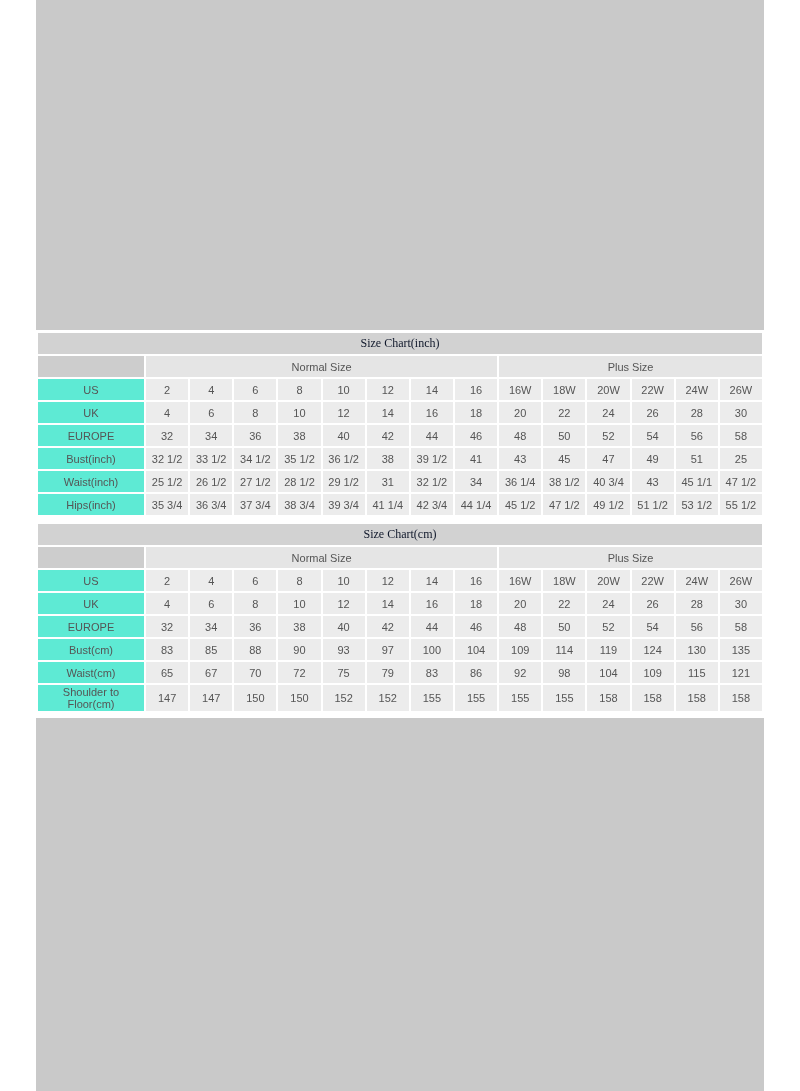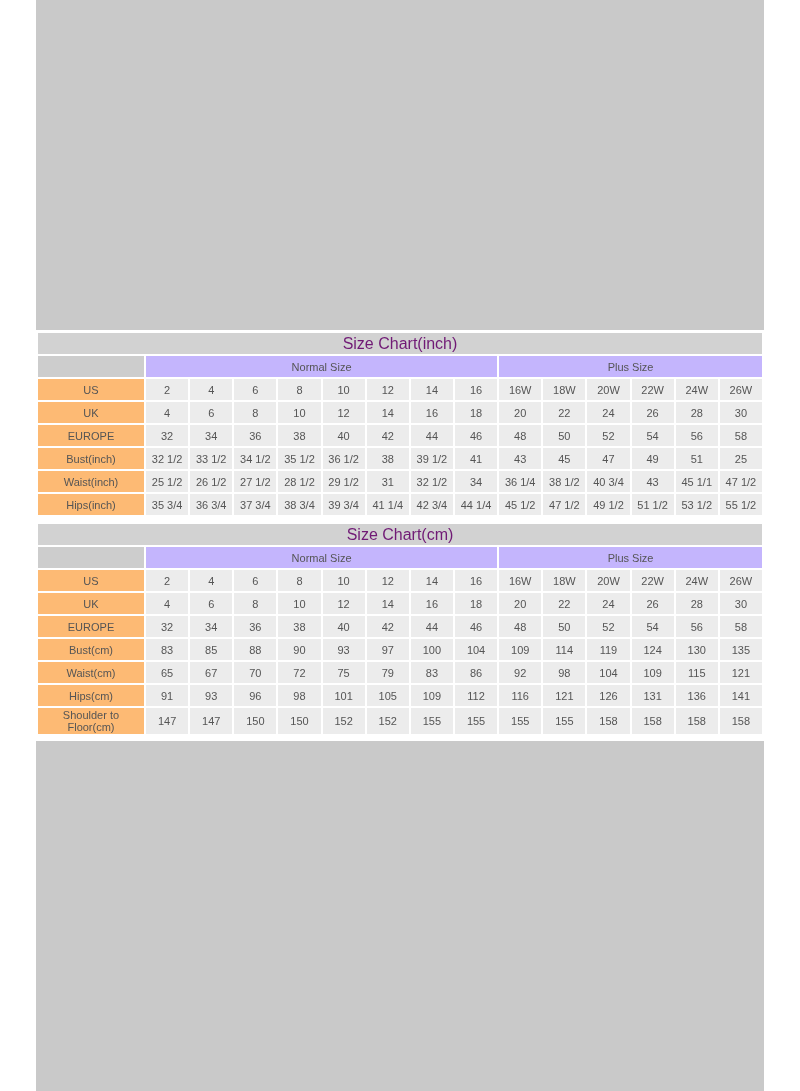--- a/index.html
+++ b/index.html
@@ -26,24 +26,24 @@
   table.size-table + table.size-table{margin-top:5px;}
   td{
     font-size:11px;
     text-align:center;
     vertical-align:middle;
     height:19px;
     padding:1px 0;
     color:#555555;
     overflow:hidden;
   }
-  td.title-cell{background:#d2d2d2;font-size:16px;color:#701a75;}
-  td.group-cell{background:#c4b5fd;}
+  td.title-cell{background:#d2d2d2;font-size:12px;color:#0f172a;font-family:Liberation Serif, serif;}
+  td.group-cell{background:#e5e5e5;}
   td.corner-cell{background:#cdcdcd;}
-  td.label-cell{background:#fdba74;padding:1px 0;text-align:center;}
+  td.label-cell{background:#5eead4;padding:1px 0;text-align:center;}
   td.data-cell{background:#ececec;}
 </style>
 </head>
 <body>
 
 <div class="content">
   <div class="gray-panel top"></div>
 
   <table class="size-table">
       <colgroup>
@@ -283,37 +283,20 @@
           <td class="data-cell">83</td>
           <td class="data-cell">86</td>
           <td class="data-cell">92</td>
           <td class="data-cell">98</td>
           <td class="data-cell">104</td>
           <td class="data-cell">109</td>
           <td class="data-cell">115</td>
           <td class="data-cell">121</td>
         </tr>
         <tr>
-          <td class="label-cell">Hips(cm)</td>
-          <td class="data-cell">91</td>
-          <td class="data-cell">93</td>
-          <td class="data-cell">96</td>
-          <td class="data-cell">98</td>
-          <td class="data-cell">101</td>
-          <td class="data-cell">105</td>
-          <td class="data-cell">109</td>
-          <td class="data-cell">112</td>
-          <td class="data-cell">116</td>
-          <td class="data-cell">121</td>
-          <td class="data-cell">126</td>
-          <td class="data-cell">131</td>
-          <td class="data-cell">136</td>
-          <td class="data-cell">141</td>
-        </tr>
-        <tr>
           <td class="label-cell">Shoulder to Floor(cm)</td>
           <td class="data-cell">147</td>
           <td class="data-cell">147</td>
           <td class="data-cell">150</td>
           <td class="data-cell">150</td>
           <td class="data-cell">152</td>
           <td class="data-cell">152</td>
           <td class="data-cell">155</td>
           <td class="data-cell">155</td>
           <td class="data-cell">155</td>

